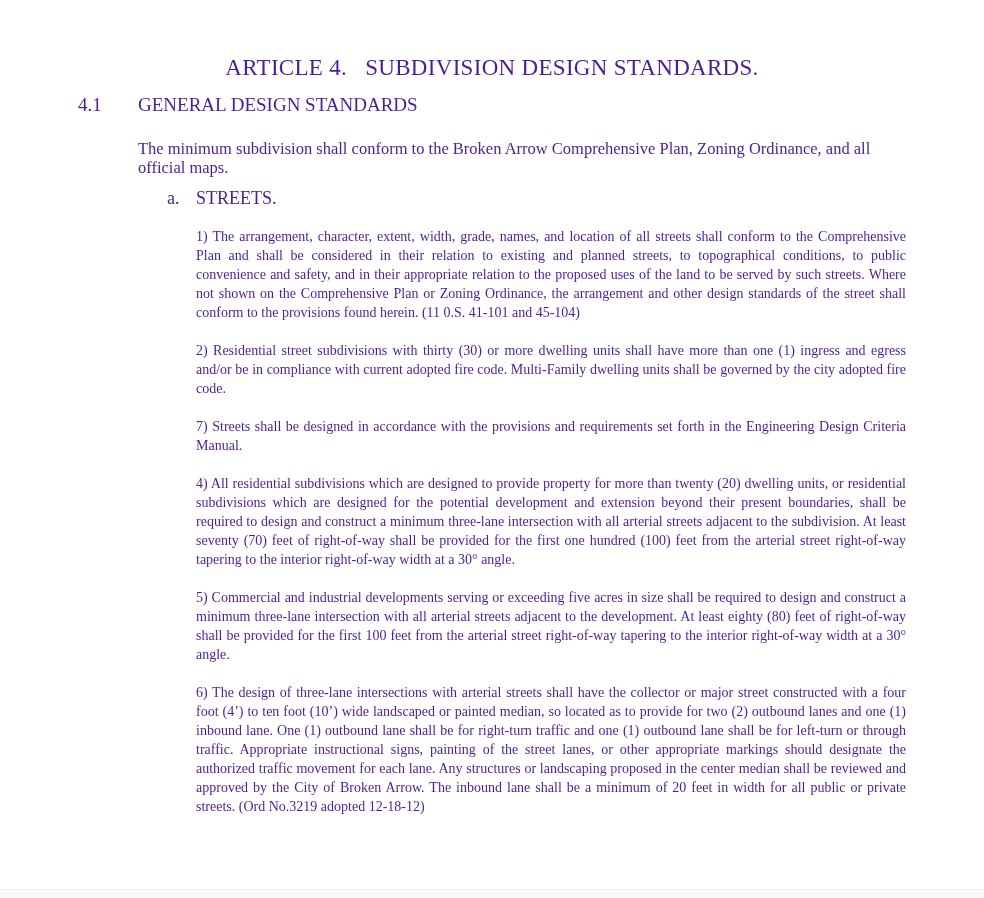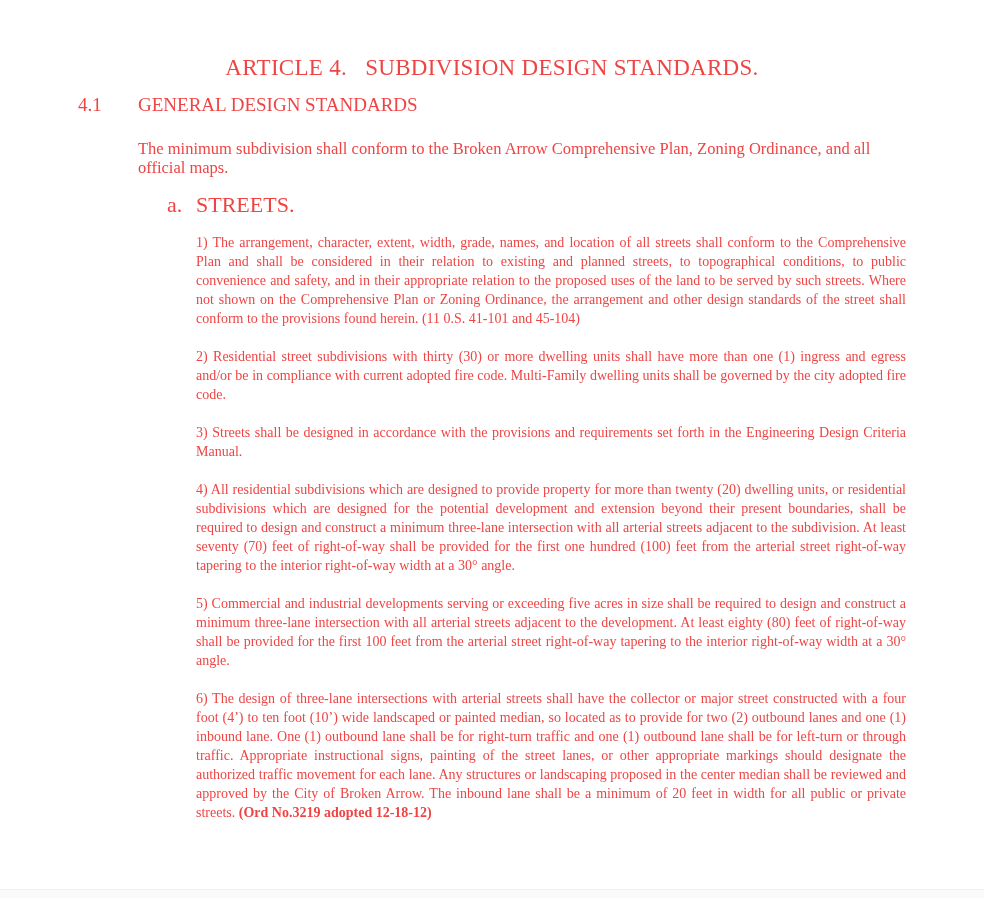--- a/index.html
+++ b/index.html
@@ -7,21 +7,21 @@
     padding: 0;
     background: #ffffff;
   }
   .page {
     position: relative;
     width: 984px;
     height: 898px;
     background: #ffffff;
     overflow: hidden;
     font-family: "Liberation Serif", serif;
-    color: #ef4444;
+    color: #4c1d95;
   }
   .title {
     margin: 0;
     padding-top: 54px;
     text-align: center;
     font-size: 23px;
     font-weight: normal;
     letter-spacing: 0.3px;
     white-space: pre;
     line-height: 27px;
@@ -35,37 +35,37 @@
     display: inline-block;
     width: 60px;
   }
   .intro {
     margin: 24px 0 0 138px;
     width: 742px;
     font-size: 16.5px;
     line-height: 19px;
   }
   .sub-head {
-    margin: 18px 0 0 167px;
-    font-size: 22px;
+    margin: 12px 0 0 167px;
+    font-size: 18px;
     line-height: 19px;
   }
   .sub-label {
     display: inline-block;
     width: 29px;
   }
   .para {
     margin: 19px 0 0 196px;
     width: 710px;
     font-size: 14px;
     line-height: 19px;
     text-align: justify;
   }
   .ord {
-    font-weight: bold;
+    font-weight: normal;
     margin-top: 36px;
   }
   .bottom-strip {
     position: absolute;
     left: 0;
     bottom: 0;
     width: 100%;
     height: 8px;
     background: #fafafa;
     border-top: 1px solid #f0f0f0;
@@ -85,21 +85,21 @@
   <p class="intro">The minimum subdivision shall conform to the Broken Arrow Comprehensive Plan, Zoning Ordinance, and all official maps.</p>
 
   <div class="sub-head">
     <span class="sub-label">a.</span><span class="sub-title">STREETS.</span>
   </div>
 
   <p class="para">1) The arrangement, character, extent, width, grade, names, and location of all streets shall conform to the Comprehensive Plan and shall be considered in their relation to existing and planned streets, to topographical conditions, to public convenience and safety, and in their appropriate relation to the proposed uses of the land to be served by such streets.  Where not shown on the Comprehensive Plan or Zoning Ordinance, the arrangement and other design standards of the street shall conform to the provisions found herein.  (11 0.S. 41-101 and 45-104)</p>
 
   <p class="para">2) Residential street subdivisions with thirty (30) or more dwelling units shall have more than one (1) ingress and egress and/or be in compliance with current adopted fire code. Multi-Family dwelling units shall be governed by the city adopted fire code.</p>
 
-  <p class="para">3)  Streets shall be designed in accordance with the provisions and requirements set forth in the Engineering Design Criteria Manual.</p>
+  <p class="para">7)  Streets shall be designed in accordance with the provisions and requirements set forth in the Engineering Design Criteria Manual.</p>
 
   <p class="para">4)  All residential subdivisions which are designed to provide property for more than twenty (20) dwelling units, or residential subdivisions which are designed for the potential development and extension beyond their present boundaries, shall be required to design and construct a minimum three-lane intersection with all arterial streets adjacent to the subdivision.  At least seventy (70) feet of right-of-way shall be provided for the first one hundred (100) feet from the arterial street right-of-way tapering to the interior right-of-way width at a 30° angle.</p>
 
   <p class="para">5)  Commercial and industrial developments serving or exceeding five acres in size shall be required to design and construct a minimum three-lane intersection with all arterial streets adjacent to the development.  At least eighty (80) feet of right-of-way shall be provided for the first 100 feet from the arterial street right-of-way tapering to the interior right-of-way width at a 30° angle.</p>
 
   <p class="para"><span>6)  The design of three-lane intersections with arterial streets shall have the collector or major street constructed with a four foot (4’) to ten foot (10’) wide landscaped or painted median, so located as to provide for two (2) outbound lanes and one (1) inbound lane.  One (1) outbound lane shall be for right-turn traffic and one (1) outbound lane shall be for left-turn or through traffic.  Appropriate instructional signs, painting of the street lanes, or other appropriate markings should designate the authorized traffic movement for each lane.  Any structures or landscaping proposed in the center median shall be reviewed and approved by the City of Broken Arrow.  The inbound lane shall be a minimum of 20 feet in width for all public or private streets.  </span><span class="ord">(Ord No.3219 adopted 12-18-12)</span></p>
 
   <div class="bottom-strip"></div>
 
 </div>

